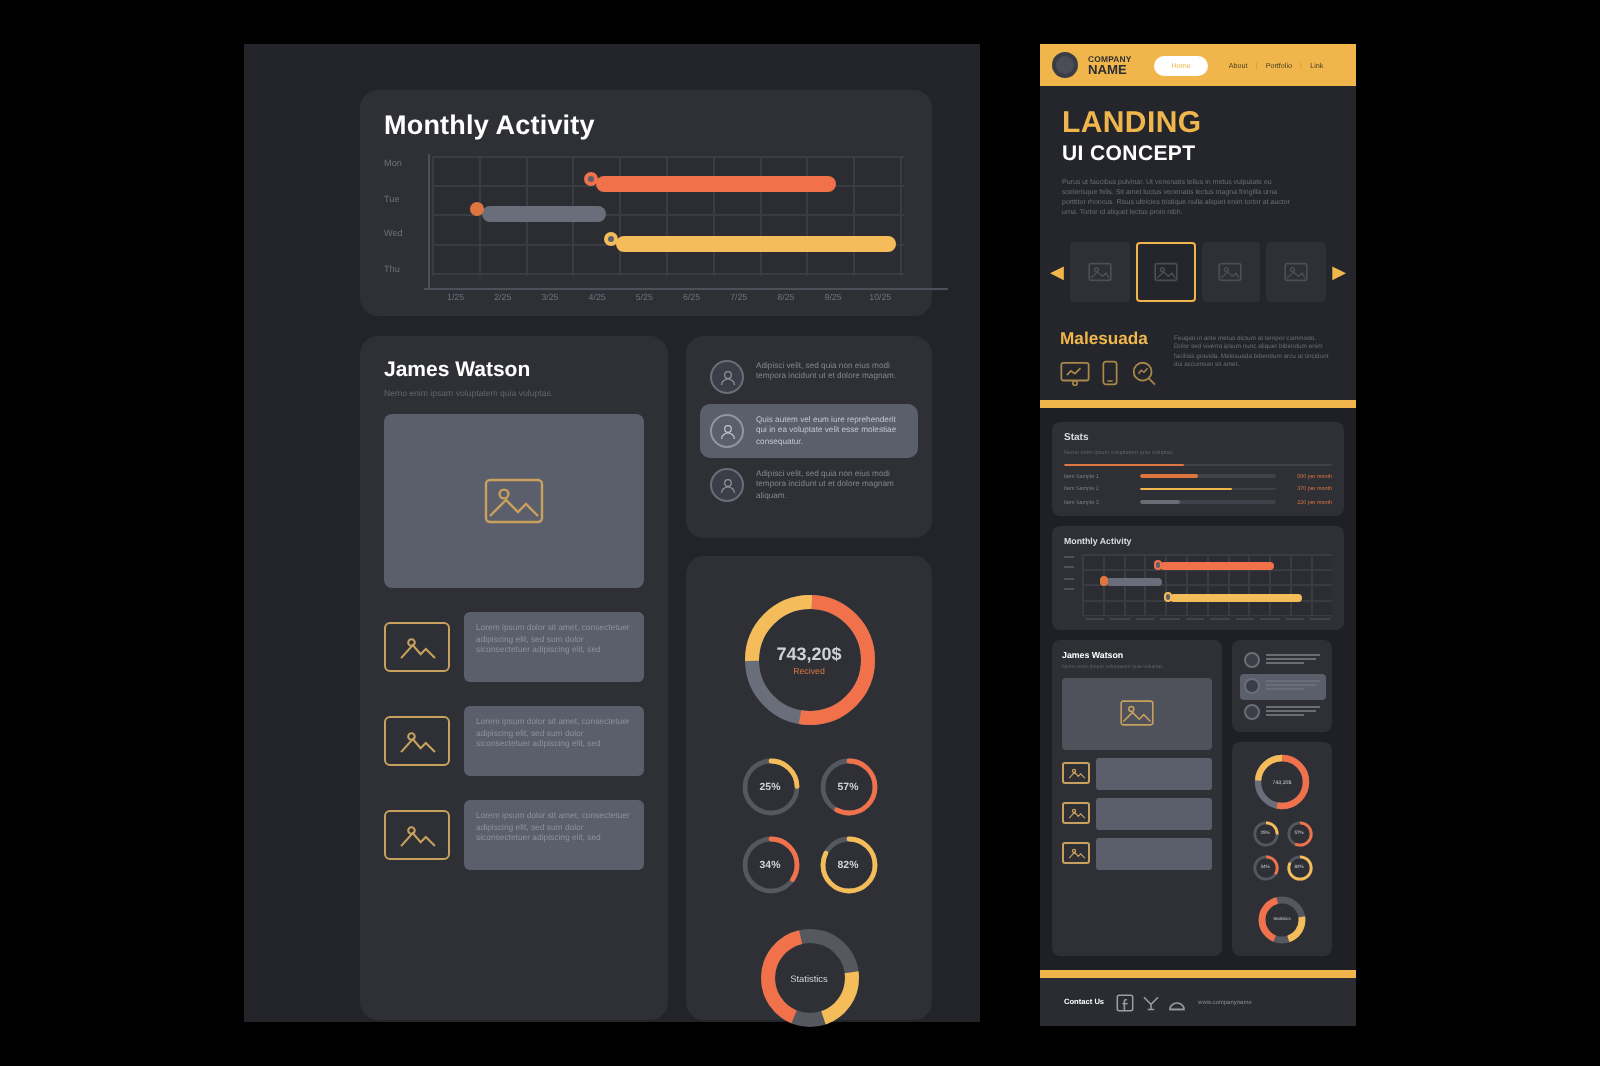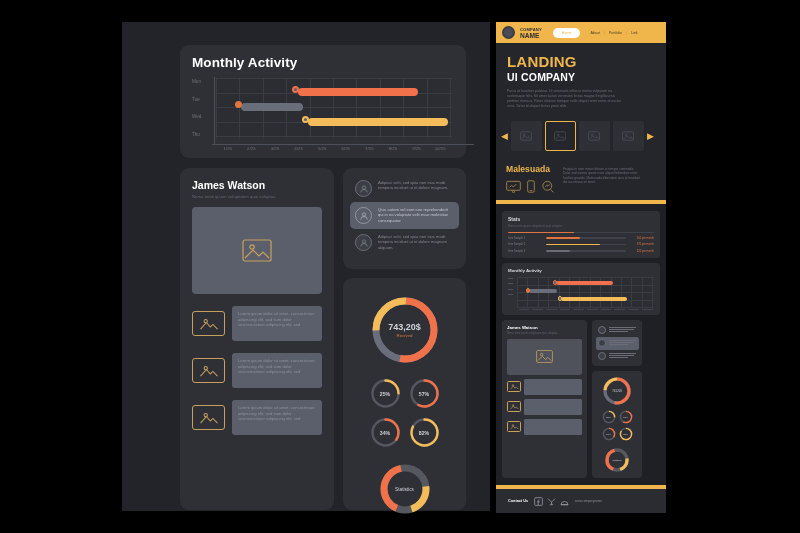--- a/index.html
+++ b/index.html
@@ -65,21 +65,21 @@
   .dcap { color:#e0763f; font-size:4.4px; margin-top:1px; }
   .mini-grid { display:flex; flex-wrap:wrap; gap:8px; justify-content:center; margin-top:12px; width:98px; margin-left:auto; margin-right:auto;}
   .mini { position:relative; width:31px; height:31px; }
   .mini span { position:absolute; inset:0; display:flex; align-items:center; justify-content:center;
                color:#cfd2d8; font-size:5.2px; font-weight:bold; }
   .stat-donut { position:relative; width:56px; height:56px; margin:13px auto 0; }
   .stat-donut span { position:absolute; inset:0; display:flex; align-items:center; justify-content:center;
                      color:#cfd2d8; font-size:4.7px; }
 
   
-  .land { position:absolute; left:496px; top:22px; width:170px; height:489px; background:#24262b; }
+  .land { position:absolute; left:520px; top:22px; width:158px; height:489px; background:#24262b; }
   .navbar { height:21px; background:#f0b64b; display:flex; align-items:center; padding:0 6px; gap:5px; }
   .logo-circle { width:13px; height:13px; border-radius:50%; background:#4a4d56; border:2px solid #3a3d45;}
   .logo-txt { line-height:5.4px; }
   .logo-txt b { display:block; color:#2c2e33; font-size:4.2px; font-weight:bold; letter-spacing:.1px;}
   .logo-txt i { display:block; color:#2c2e33; font-size:6.6px; font-weight:bold; font-style:normal;}
   .nav-btn { background:#ffffff; color:#f0b64b; font-size:3.6px; padding:3px 9px; border-radius:6px; margin-left:6px;}
   .nav-links { display:flex; align-items:center; gap:4px; margin-left:5px; }
   .nav-links a { color:#4b4127; font-size:3.6px; text-decoration:none; }
   .nav-links .sep { color:#c79a3e; font-size:4px; }
 
@@ -345,21 +345,21 @@
         <a>About</a>
         <span class="sep">|</span>
         <a>Portfolio</a>
         <span class="sep">|</span>
         <a>Link</a>
       </div>
     </div>
 
     <div class="hero">
       <h1>LANDING</h1>
-      <h2>UI COMPANY</h2>
+      <h2>UI CONCEPT</h2>
       <p>Purus ut faucibus pulvinar. Ut venenatis tellus in metus vulputate eu scelerisque felis. Sit amet luctus venenatis lectus magna fringilla urna porttitor rhoncus. Risus ultricies tristique nulla aliquet enim tortor at auctor urna. Tortor id aliquet lectus proin nibh.</p>
     </div>
 
     <div class="carousel">
       <div class="arrow">◀</div>
       <div class="cslide">
         <svg width="12" height="10" viewBox="0 0 20 16">
             <rect x="1" y="1" width="18" height="14" rx="1.5" fill="none" stroke="#4b4e56" stroke-width="1.4"></rect>
             <circle cx="7" cy="6" r="1.6" fill="none" stroke="#4b4e56" stroke-width="1.2"></circle>
             <path d="M2.5 13 L8 8 L12 11.5 L15 9 L17.5 13" fill="none" stroke="#4b4e56" stroke-width="1.2"></path>

